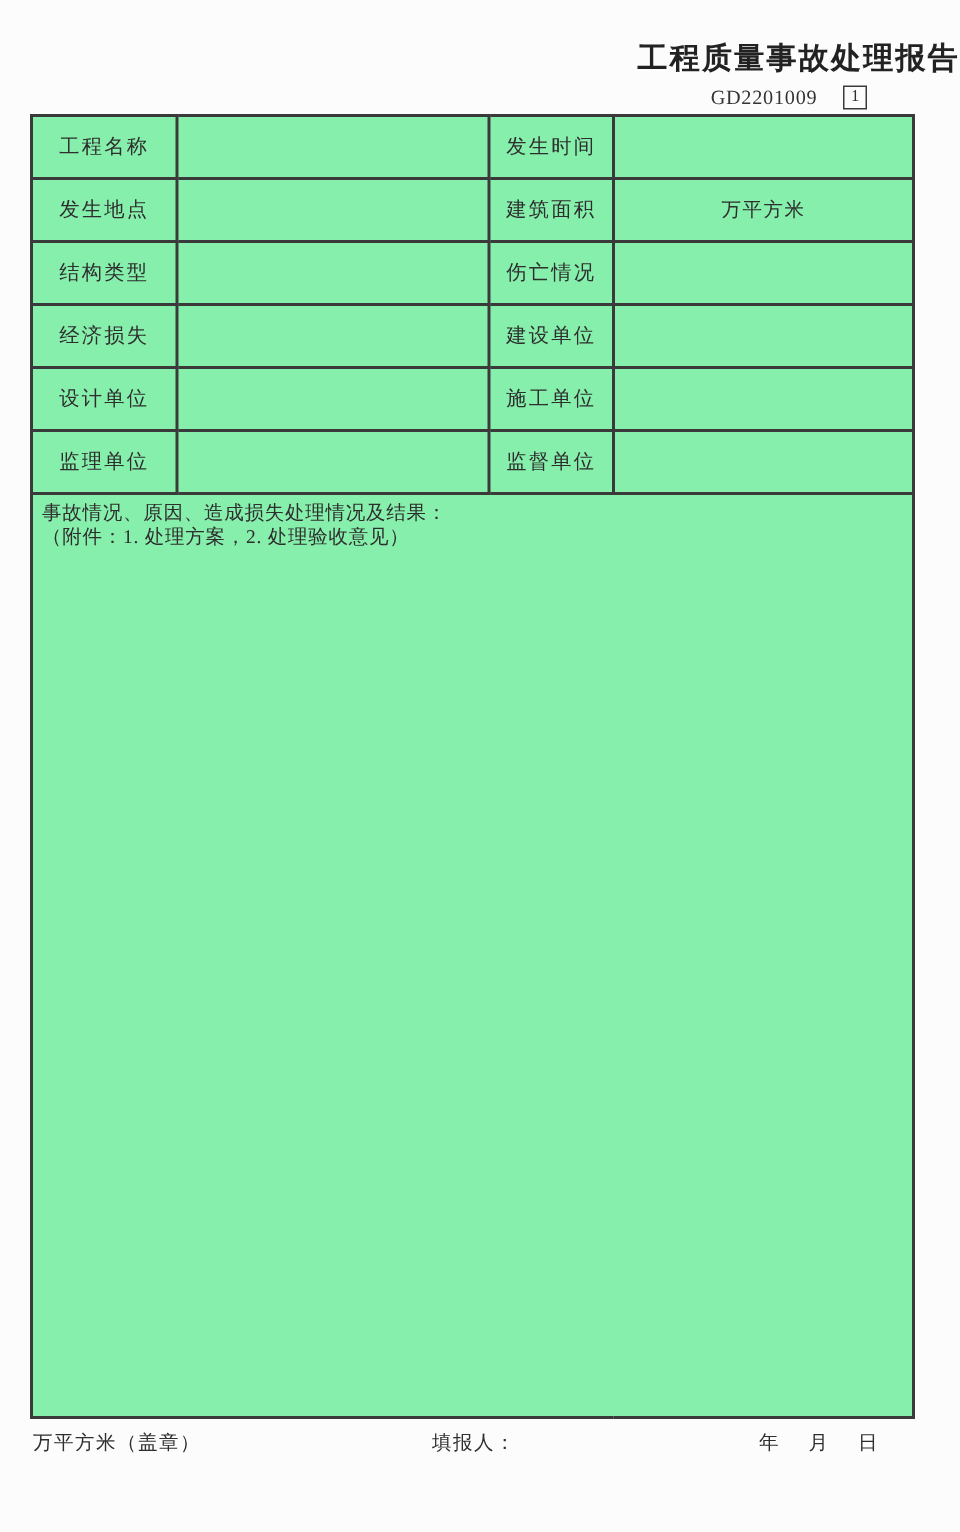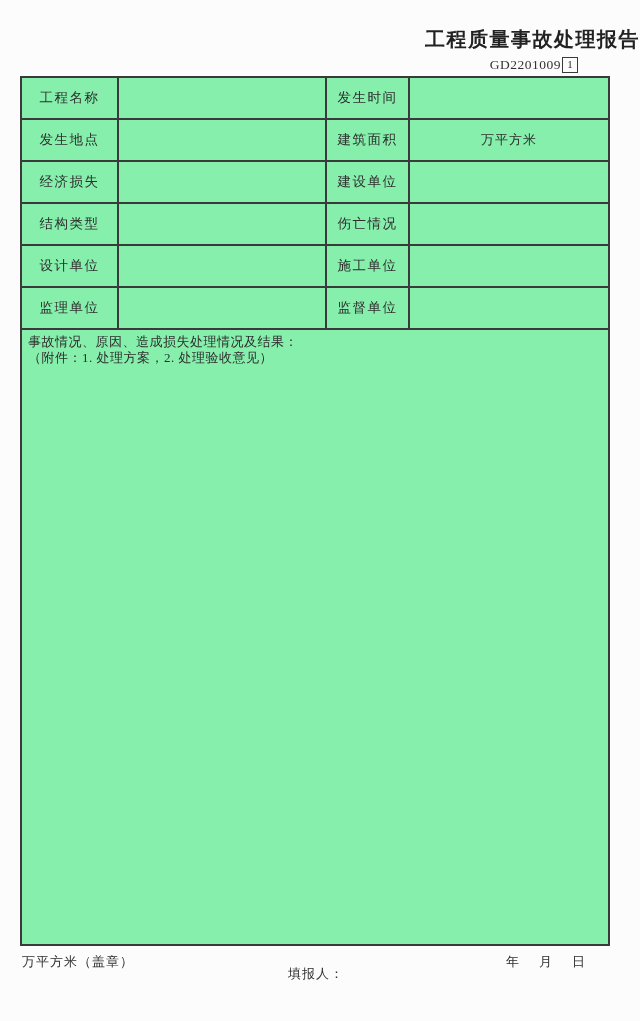--- a/index.html
+++ b/index.html
@@ -24,21 +24,21 @@
     line-height: 26px;
     color: #222;
   }
   .code-row {
     width: 590px;
     margin: 3px auto 2px 20px;
     height: 19px;
     display: flex;
     justify-content: flex-end;
     align-items: center;
-    gap: 1px;
+    gap: 17px;
     padding-right: 32px;
     box-sizing: border-box;
   }
   .form-code {
     font-size: 13.5px;
     letter-spacing: 0.5px;
     color: #333;
   }
   .page-num-box {
     width: 14px;
@@ -95,21 +95,21 @@
   .footer-row {
     position: relative;
     width: 590px;
     margin: 7px 0 0 20px;
     height: 18px;
     font-size: 13px;
     letter-spacing: 1px;
     color: #2e2e2e;
   }
   .footer-left   { position: absolute; left: 2px;  top: 0; }
-  .footer-center { position: absolute; left: 268px; top: 12px; }
+  .footer-center { position: absolute; left: 268px; top: 0; }
   .footer-right  { position: absolute; right: 24px; top: 0; display: flex; gap: 19px; }
 </style>
 </head>
 <body>
 
 <div class="page-title">工程质量事故处理报告</div>
 
 <div class="code-row">
   <span class="form-code">GD2201009</span>
   <span class="page-num-box">
@@ -131,29 +131,29 @@
       <td class="lbl">发生时间</td>
       <td class="val"></td>
     </tr>
     <tr class="field-row">
       <td class="lbl">发生地点</td>
       <td class="val"></td>
       <td class="lbl">建筑面积</td>
       <td class="val">万平方米</td>
     </tr>
     <tr class="field-row">
+      <td class="lbl">结构类型</td>
+      <td class="val"></td>
+      <td class="lbl">伤亡情况</td>
+      <td class="val"></td>
+    </tr>
+    <tr class="field-row">
       <td class="lbl">经济损失</td>
       <td class="val"></td>
       <td class="lbl">建设单位</td>
-      <td class="val"></td>
-    </tr>
-    <tr class="field-row">
-      <td class="lbl">结构类型</td>
-      <td class="val"></td>
-      <td class="lbl">伤亡情况</td>
       <td class="val"></td>
     </tr>
     <tr class="field-row">
       <td class="lbl">设计单位</td>
       <td class="val"></td>
       <td class="lbl">施工单位</td>
       <td class="val"></td>
     </tr>
     <tr class="field-row">
       <td class="lbl">监理单位</td>

